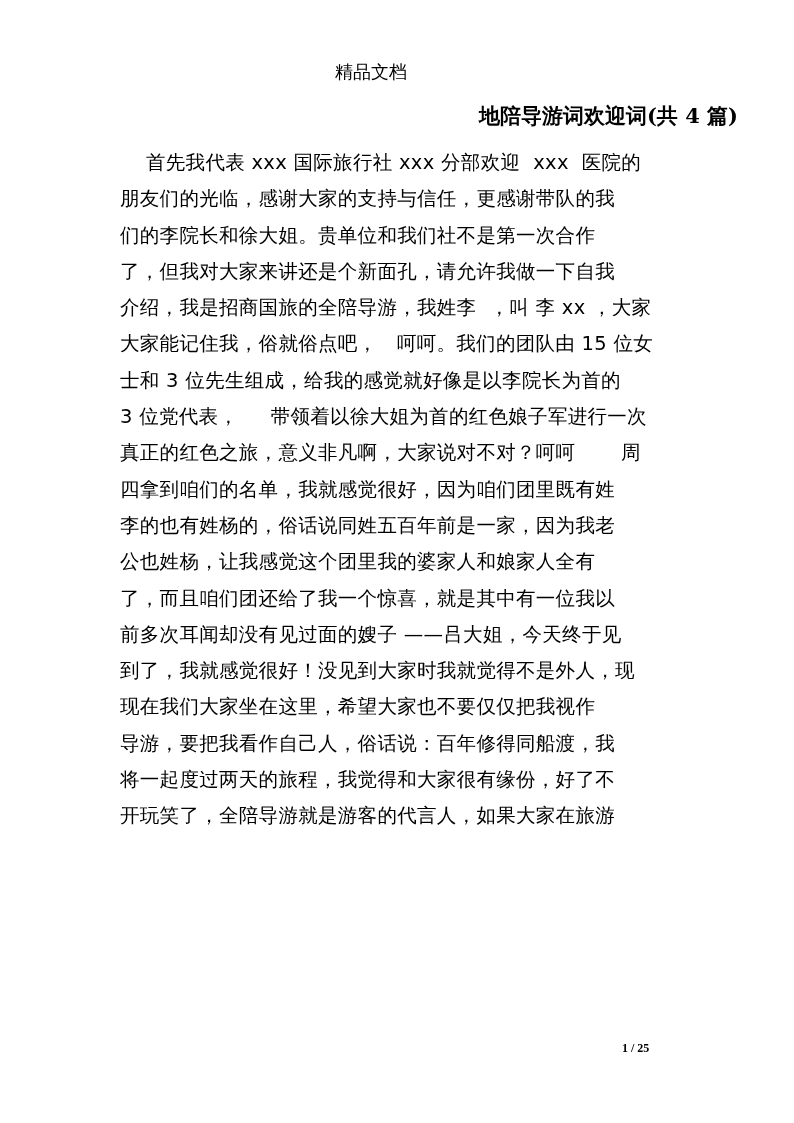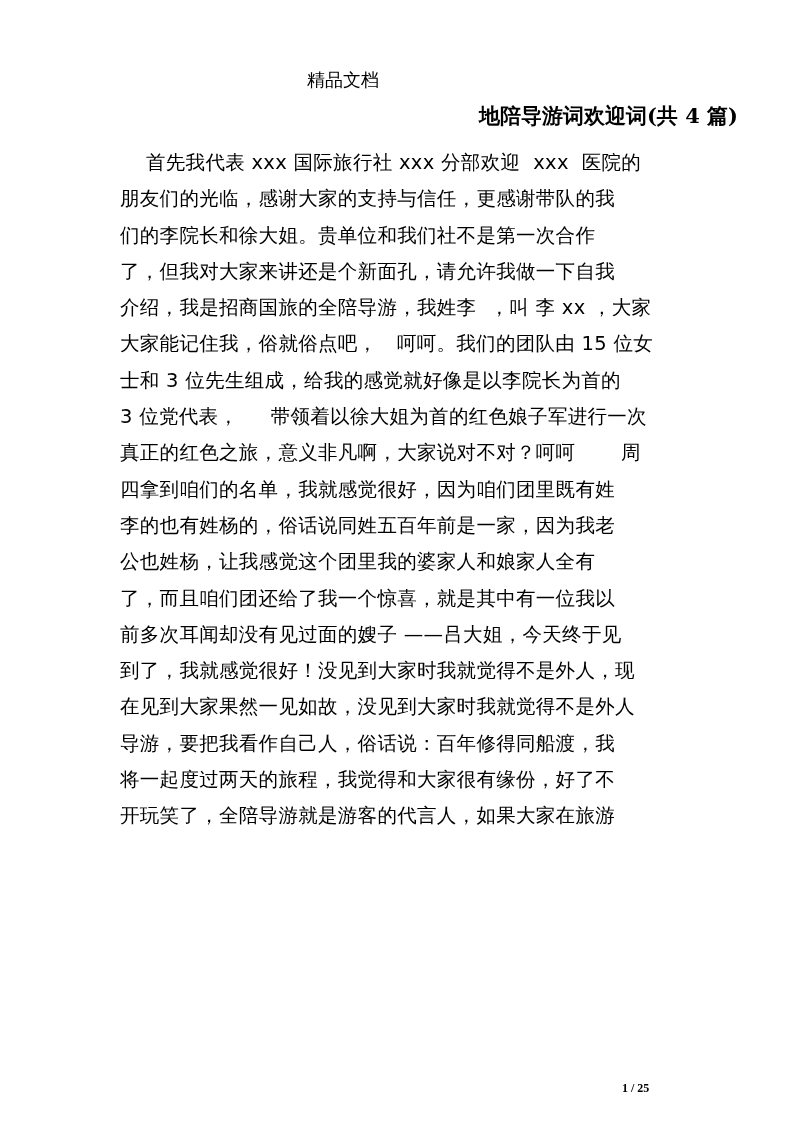--- a/index.html
+++ b/index.html
@@ -1,26 +1,26 @@
 <!DOCTYPE html>
 <html><head>
 <meta charset="utf-8">
 <style>
   html, body { margin: 0; padding: 0; background: #ffffff; }
   body { width: 794px; height: 1123px; position: relative; overflow: hidden;
          font-family: "DejaVu Serif", "Liberation Serif", serif; color: #000; }
-  .header { position: absolute; top: 68px; left: 0; width: 686px; text-align: center;
-            font-size: 18px; font-family: "DejaVu Sans", sans-serif; }
+  .header { position: absolute; top: 60px; left: 0; width: 686px; text-align: center;
+            font-size: 18px; font-family: "DejaVu Sans", sans-serif; padding-left: 28px; }
   .title { position: absolute; top: 102px; left: 0; width: 738px; text-align: right;
            font-size: 21px; font-weight: bold; font-family: "DejaVu Serif", serif; }
   .body { position: absolute; top: 145px; left: 120px; width: 560px; }
   .line { height: 36.3px; line-height: 36.3px; font-size: 19.5px; white-space: pre;
           font-family: "DejaVu Sans", sans-serif; letter-spacing: 0.3px; }
   .footer { position: absolute; top: 1041px; left: 622px; font-size: 12px; font-weight: bold;
-            font-family: "Liberation Serif", serif; margin-top: 40px; }
+            font-family: "Liberation Serif", serif; }
 </style>
 </head>
 <body>
 
 <div class="header">精品文档</div>
 <div class="title">地陪导游词欢迎词(共 4 篇)</div>
 
 <div class="body">
   <div class="line">    首先我代表 xxx 国际旅行社 xxx 分部欢迎  xxx  医院的</div>
   <div class="line">朋友们的光临，感谢大家的支持与信任，更感谢带队的我</div>
@@ -30,19 +30,19 @@
   <div class="line">大家能记住我，俗就俗点吧，   呵呵。我们的团队由 15 位女</div>
   <div class="line">士和 3 位先生组成，给我的感觉就好像是以李院长为首的</div>
   <div class="line">3 位党代表，     带领着以徐大姐为首的红色娘子军进行一次</div>
   <div class="line">真正的红色之旅，意义非凡啊，大家说对不对？呵呵       周</div>
   <div class="line">四拿到咱们的名单，我就感觉很好，因为咱们团里既有姓</div>
   <div class="line">李的也有姓杨的，俗话说同姓五百年前是一家，因为我老</div>
   <div class="line">公也姓杨，让我感觉这个团里我的婆家人和娘家人全有</div>
   <div class="line">了，而且咱们团还给了我一个惊喜，就是其中有一位我以</div>
   <div class="line">前多次耳闻却没有见过面的嫂子 ——吕大姐，今天终于见</div>
   <div class="line">到了，我就感觉很好！没见到大家时我就觉得不是外人，现</div>
-  <div class="line">在见到大家果然一见如故，没见到大家时我就觉得不是外人</div>
+  <div class="line">现在我们大家坐在这里，希望大家也不要仅仅把我视作</div>
   <div class="line">导游，要把我看作自己人，俗话说：百年修得同船渡，我</div>
   <div class="line">将一起度过两天的旅程，我觉得和大家很有缘份，好了不</div>
   <div class="line">开玩笑了，全陪导游就是游客的代言人，如果大家在旅游</div>
 </div>
 
 <div class="footer">1 / 25</div>
 
 </body></html>

